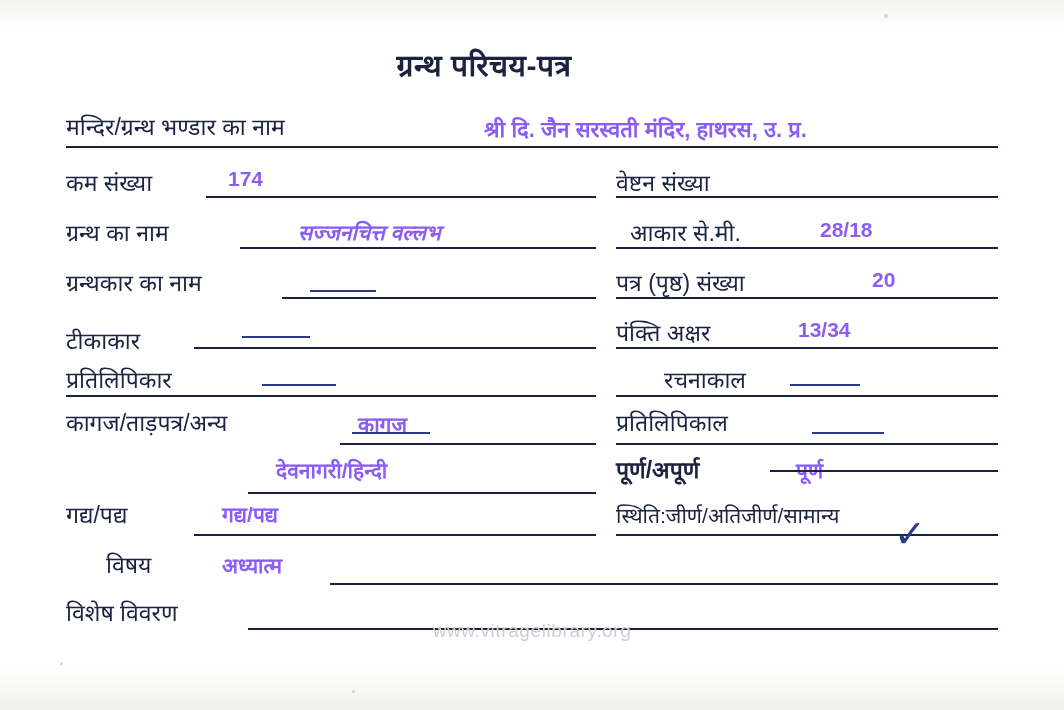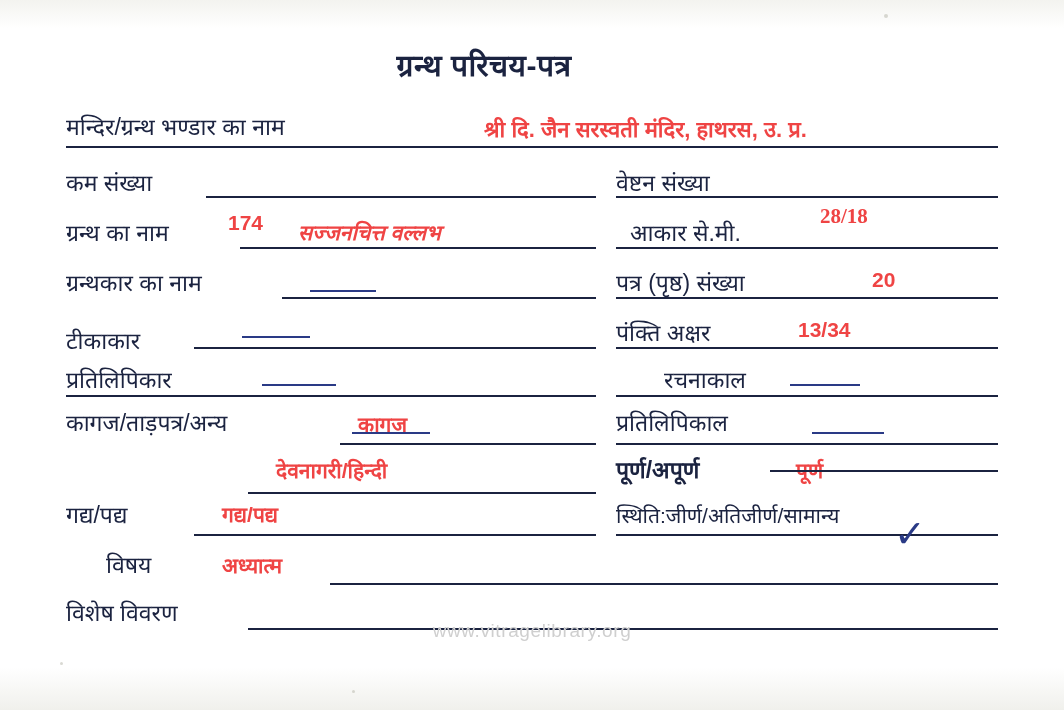--- a/index.html
+++ b/index.html
@@ -57,21 +57,21 @@
     font-size: 23px;
     color: #1b2340;
     white-space: nowrap;
   }
   .lbl.small { font-size: 21px; }
 
   
   .val {
     position: absolute;
     font-size: 21px;
-    color: #ef4444;
+    color: #8b5cf6;
     white-space: nowrap;
     font-weight: 600;
   }
   .val.slant { font-style: italic; }
 
   
   .line {
     position: absolute;
     height: 0;
     border-top: 2px solid #1b2340;
@@ -108,33 +108,33 @@
   <div class="speck" style="left:352px; top:690px; width:3px; height:3px;"></div>
   <div class="speck" style="left:60px; top:662px; width:3px; height:3px;"></div>
 
   <div id="title">ग्रन्थ परिचय-पत्र</div>
 
   <div class="lbl" style="left:66px; top:110px;">मन्दिर/ग्रन्थ भण्डार का नाम</div>
   <div class="val" style="left:484px; top:113px; font-size:22px;">श्री दि. जैन सरस्वती मंदिर, हाथरस, उ. प्र.</div>
   <div class="line" style="left:66px; top:146px; width:932px;"></div>
 
   <div class="lbl" style="left:66px; top:166px;">कम संख्या</div>
-  <div class="val" style="left:228px; top:167px;margin-top:44px;">174</div>
+  <div class="val" style="left:228px; top:167px;">174</div>
   <div class="line" style="left:206px; top:196px; width:390px;"></div>
 
   <div class="lbl" style="left:616px; top:166px;">वेष्टन संख्या</div>
   <div class="val" style="left:790px; top:167px;"></div>
   <div class="line" style="left:616px; top:196px; width:382px;"></div>
 
   <div class="lbl" style="left:66px; top:216px;">ग्रन्थ का नाम</div>
   <div class="val slant" style="left:298px; top:218px;">सज्जनचित्त वल्लभ</div>
   <div class="line" style="left:240px; top:247px; width:356px;"></div>
 
   <div class="lbl" style="left:616px; top:216px;margin-left:14px;">आकार से.मी.</div>
-  <div class="val" style="left:820px; top:204px;font-family:Liberation Serif, serif;">28/18</div>
+  <div class="val" style="left:820px; top:218px;">28/18</div>
   <div class="line" style="left:616px; top:247px; width:382px;"></div>
 
   <div class="lbl" style="left:66px; top:266px;">ग्रन्थकार का नाम</div>
   <div class="val" style="left:316px; top:268px;"></div>
   <div class="line blue" style="left:310px; top:290px; width:66px;"></div>
   <div class="line" style="left:282px; top:297px; width:314px;"></div>
 
   <div class="lbl" style="left:616px; top:266px;">पत्र (पृष्ठ) संख्या</div>
   <div class="val" style="left:872px; top:268px;">20</div>
   <div class="line" style="left:616px; top:297px; width:382px;"></div>

